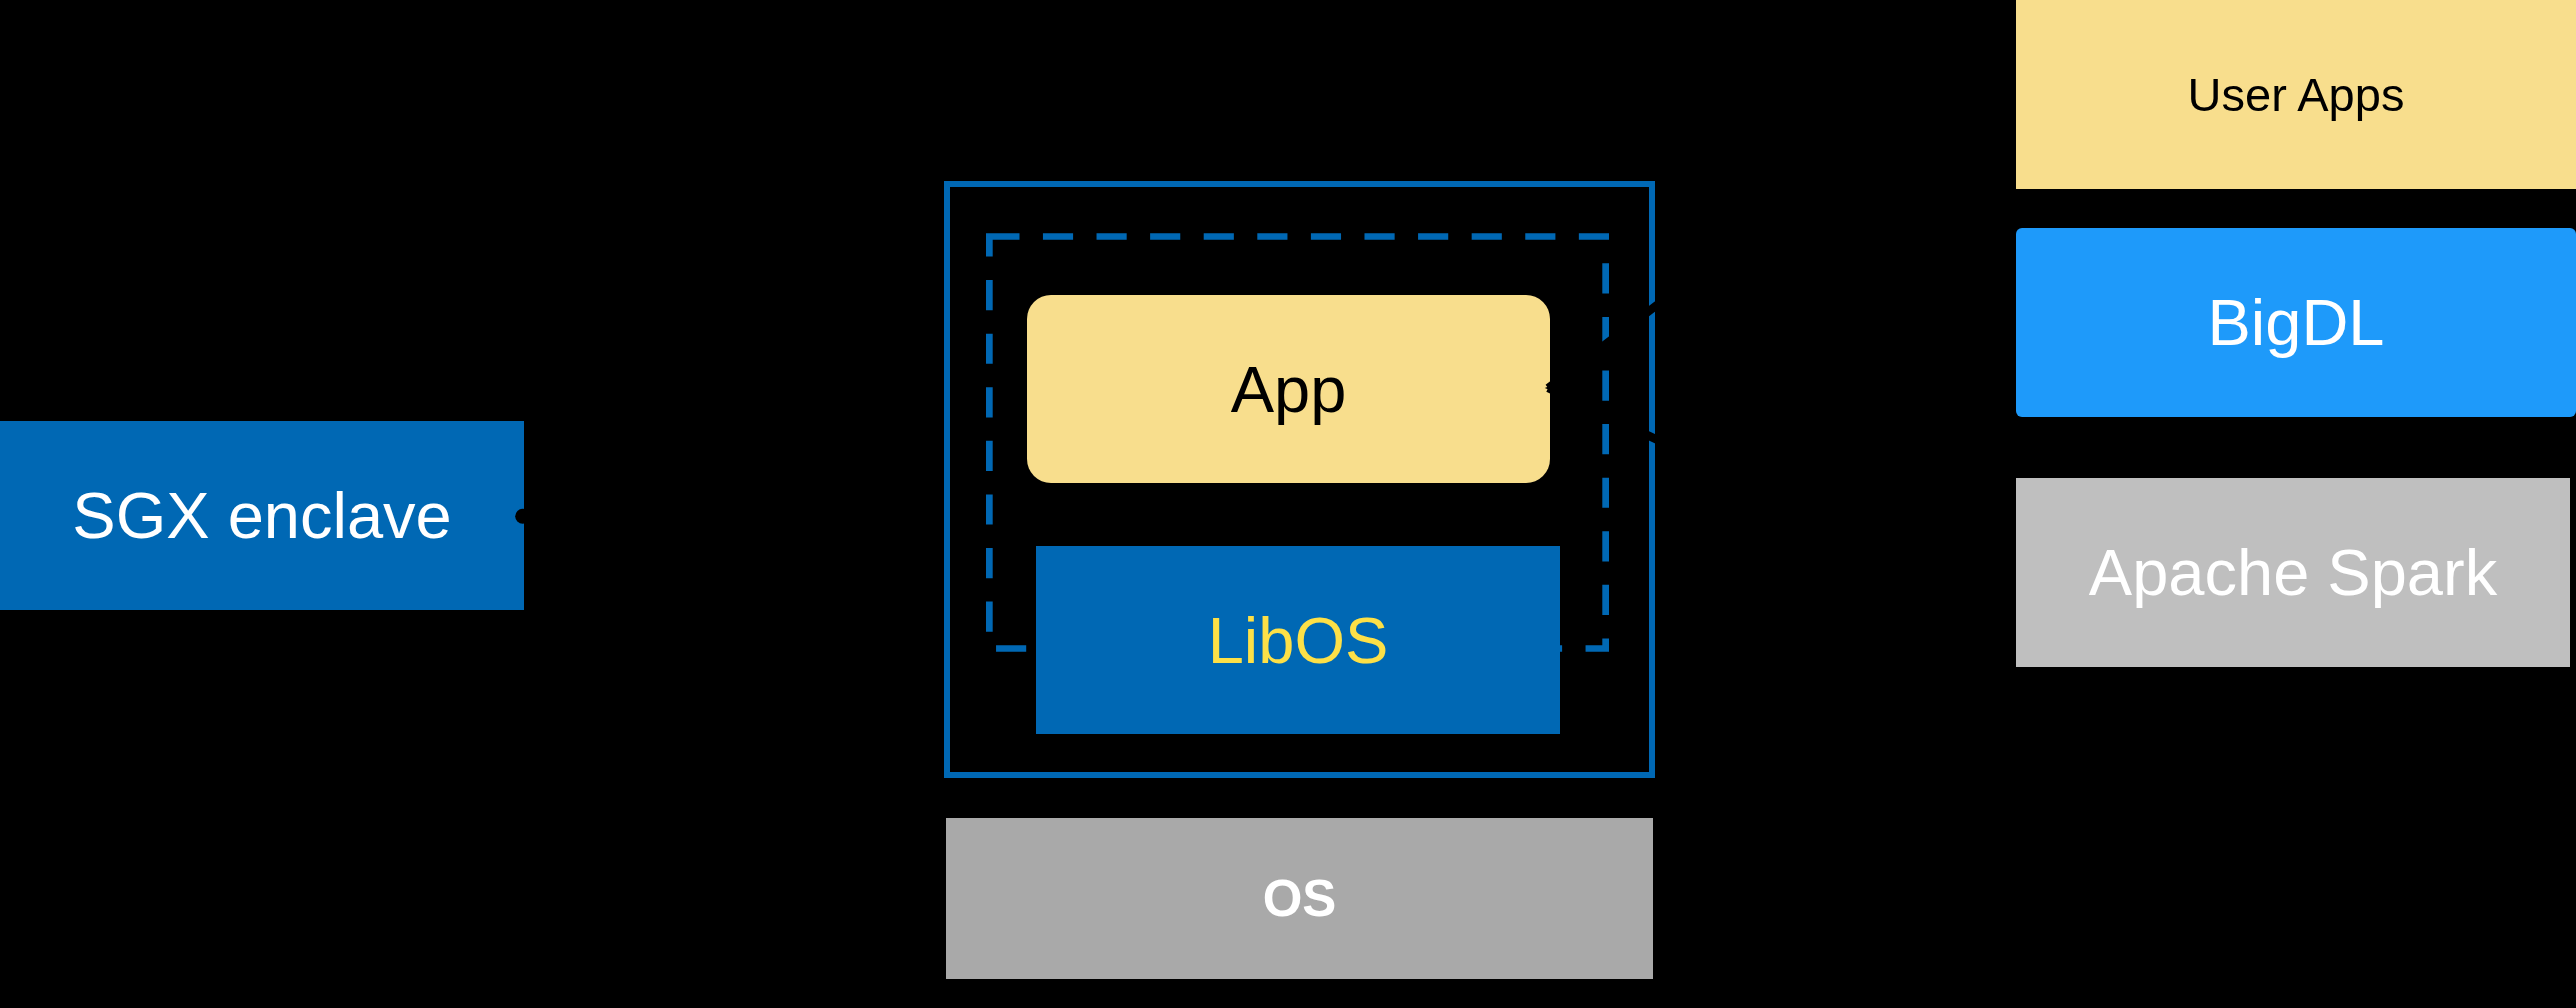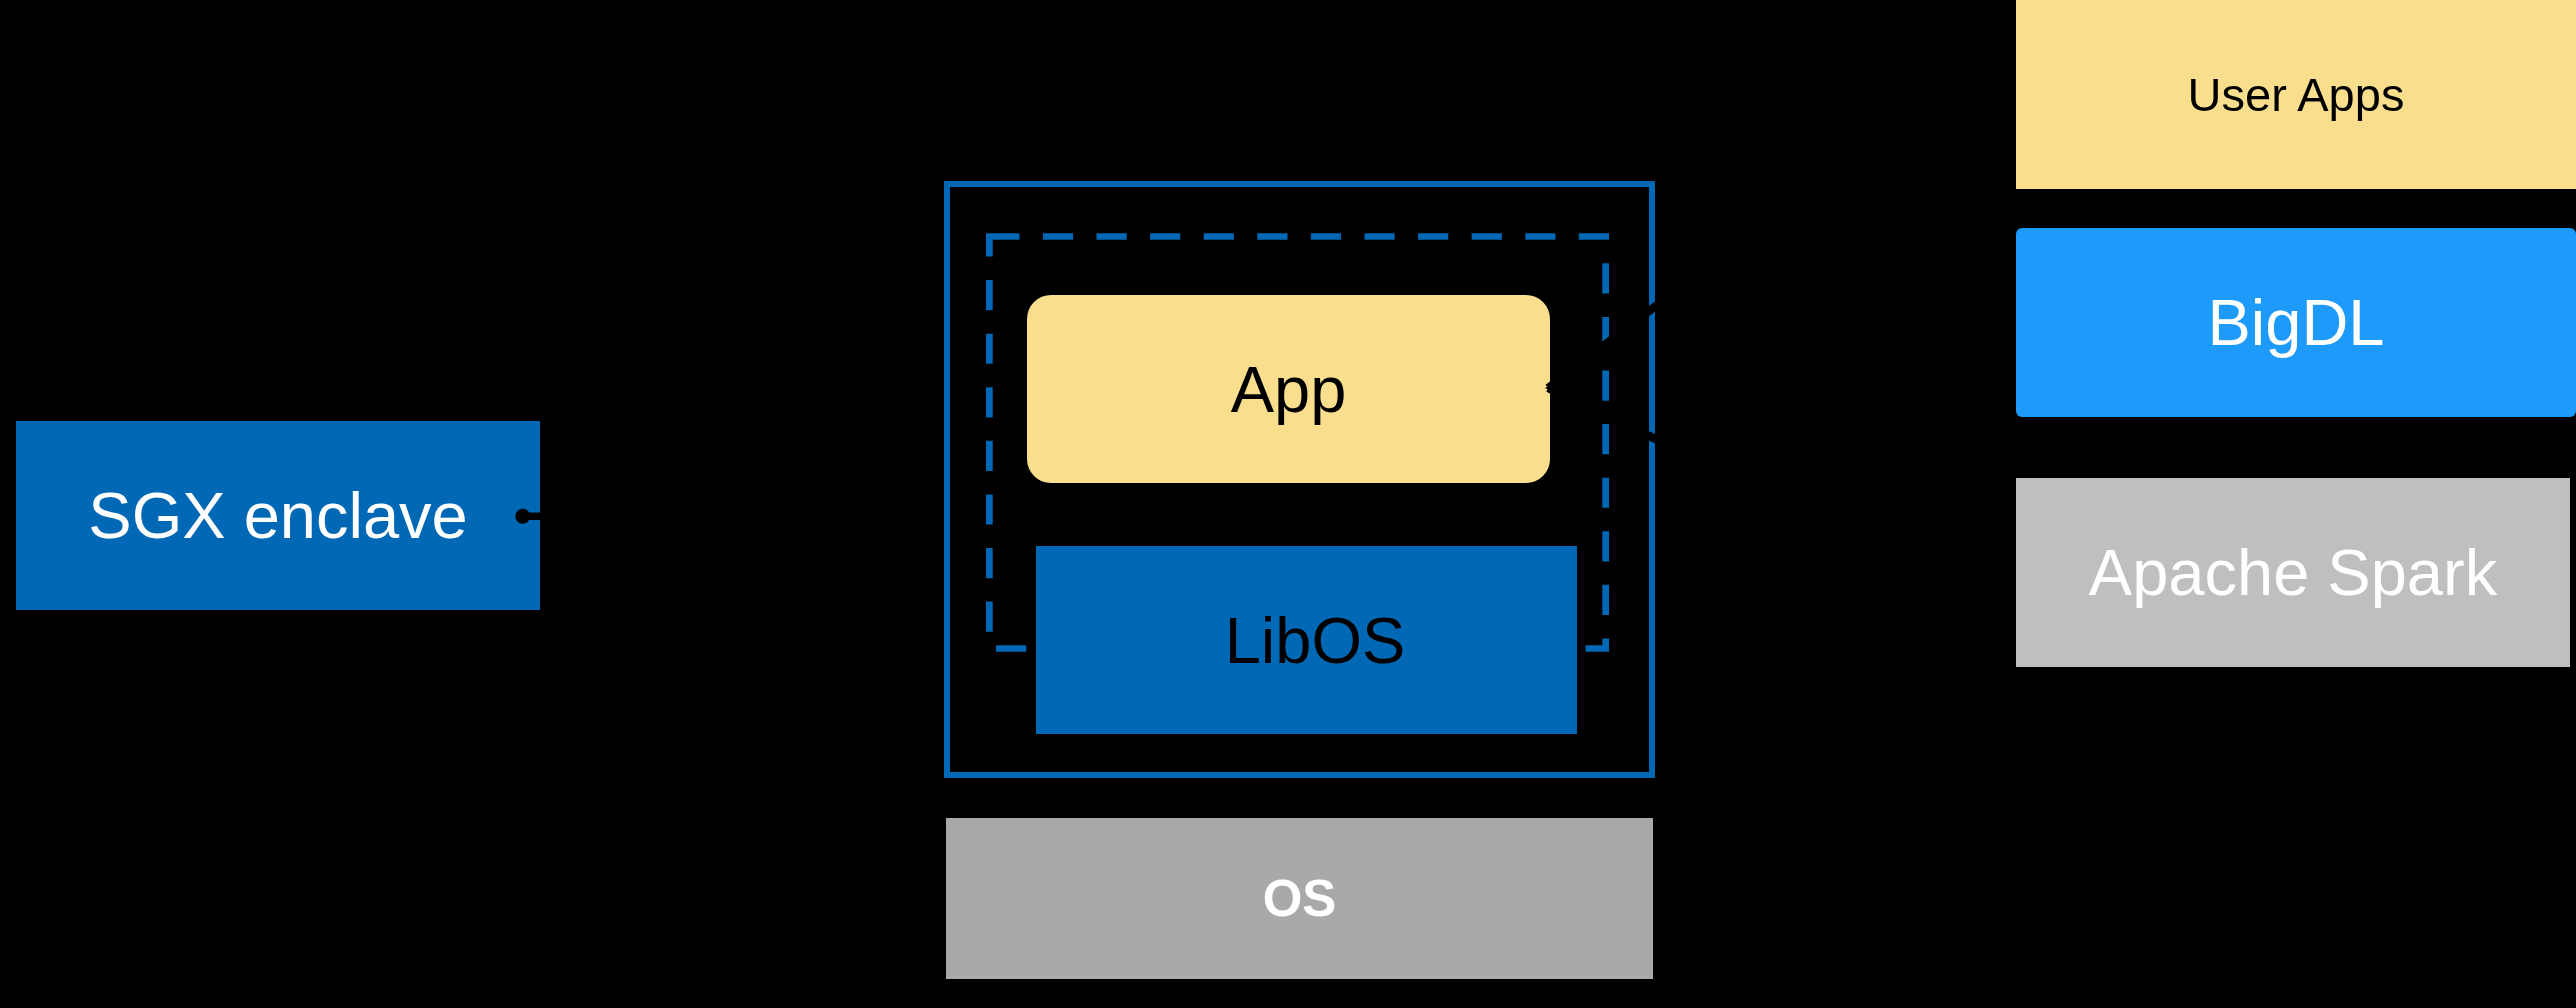--- a/index.html
+++ b/index.html
@@ -20,37 +20,37 @@
     line-height: 1;
     white-space: nowrap;
   }
   
   .sgx-box        { left: 0px;    top: 421px; width: 524px; height: 189px; color: #fff; }
   
   .outer-box      { left: 944px; top: 181px; width: 711px; height: 597px;
                     border: 6.7px solid #0068B4; box-sizing: border-box; background: transparent; }
   .dashed-box-svg { position: absolute; left: 986px; top: 233px; width: 623px; height: 419px; }
   .app-box        { left: 1027px; top: 295px; width: 523px; height: 188px; color: #000; z-index: 2; }
-  .libos-box      { left: 1036px; top: 546px; width: 524px; height: 188px; color: #000000; z-index: 2; padding-left: 17px; }
+  .libos-box      { left: 1036px; top: 546px; width: 524px; height: 188px; color: #fde047; z-index: 2; }
   .os-box         { left: 946px; top: 818px; width: 707px; height: 161px; color: #fff;
                     font-weight: bold; font-size: 51px; }
   
   .user-apps-box  { left: 2016px; top: 0px;   width: 560px; height: 189px; color: #000; font-size: 47px; }
   .bigdl-box      { left: 2016px; top: 228px; width: 560px; height: 189px; color: #fff; }
   .spark-box      { left: 2016px; top: 478px; width: 554px; height: 189px; color: #fff; }
   
   .connector-svg  { position: absolute; left: 0; top: 0; width: 2576px; height: 1009px;
                     z-index: 5; pointer-events: none; }
 </style>
 </head>
 <body>
 
 <div class="canvas">
 
-  <div class="box sgx-box" style="background-color: rgb(0, 104, 180); margin-left: 16px;">
+  <div class="box sgx-box" style="background-color: rgb(0, 104, 180);">
     <span>SGX enclave</span>
   </div>
 
   <div class="box outer-box"></div>
 
   <svg class="dashed-box-svg" viewBox="0 0 744 500">
     <rect x="4" y="4" width="736" height="492" fill="none" stroke-width="8" stroke-dasharray="36 28" stroke="#0068B4"></rect>
   </svg>
 
   <div class="box app-box" style="background-color: rgb(248, 222, 141); border-radius: 24px;">

